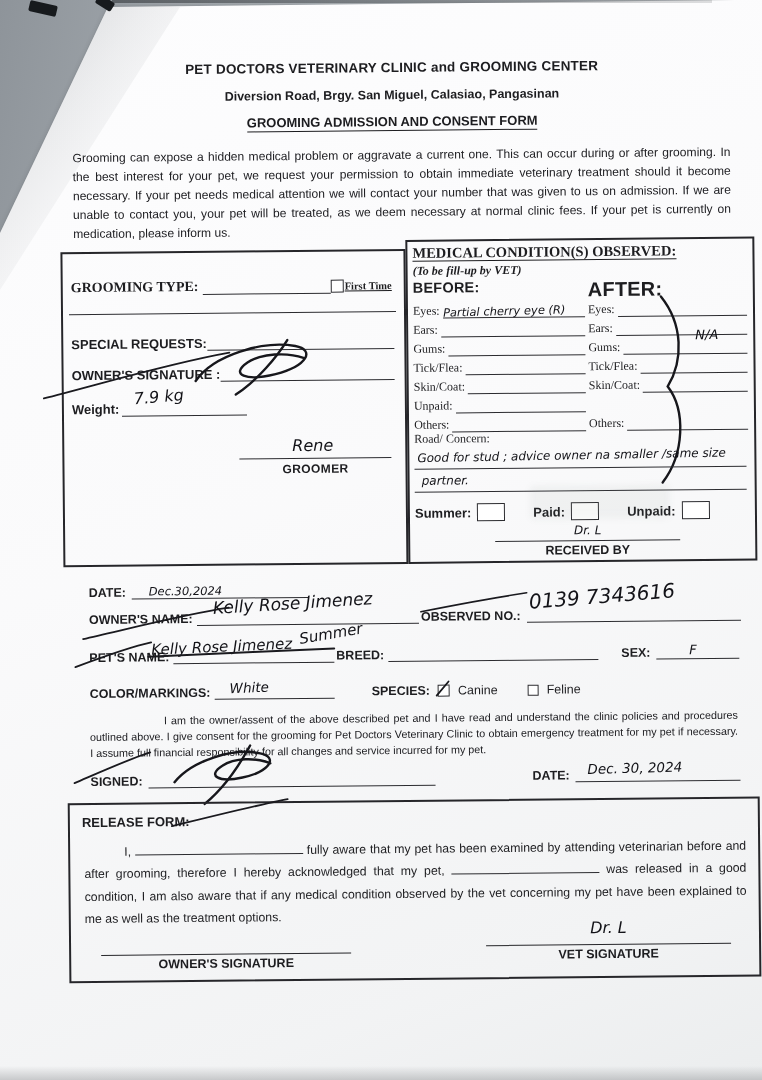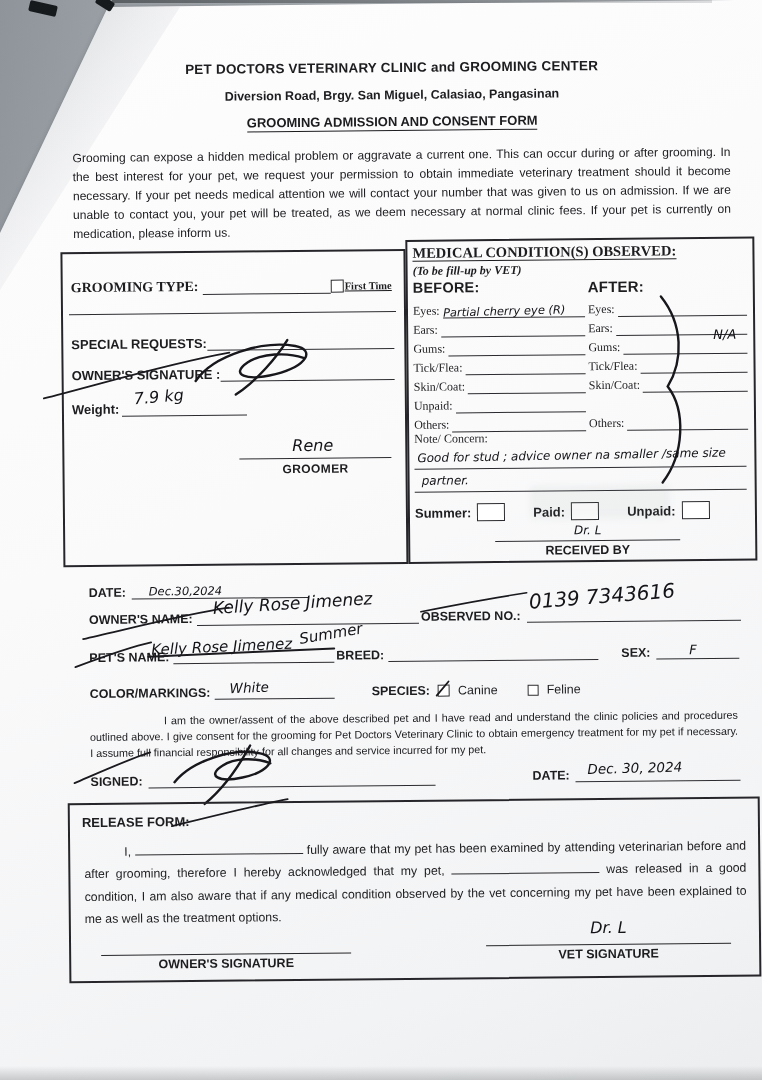--- a/index.html
+++ b/index.html
@@ -57,21 +57,21 @@
   .gb-vdl{left:6px;top:178px;font-size:12.5px;font-weight:bold;line-height:16.5px;}
   .gb-vdl .blank{width:34px;}
   .groomer-line{left:175px;width:152px;top:206px;border-bottom:1.4px solid #2c2c30;height:0;}
   .groomer-lab{left:175px;width:152px;top:210px;font-size:12px;font-weight:bold;text-align:center;letter-spacing:.4px;}
 
   
   .mb-title{left:5px;top:3px;font-family:"Liberation Serif",serif;font-weight:bold;font-size:14.5px;}
   .mb-title span{border-bottom:1.8px solid #1d1d20;}
   .mb-sub{left:5px;top:22px;font-family:"Liberation Serif",serif;font-weight:bold;font-style:italic;font-size:12px;}
   .mb-before{left:5px;top:38px;font-size:14.5px;font-weight:bold;letter-spacing:.2px;}
-  .mb-after{left:180px;top:38px;font-size:15px;font-weight:bold;letter-spacing:.2px;}
+  .mb-after{left:180px;top:38px;font-size:20px;font-weight:bold;letter-spacing:.2px;}
   .mb-rows{left:5px;right:6px;top:58px;}
   .med-row{display:flex;height:19px;align-items:flex-end;}
   .med-cell{display:flex;align-items:flex-end;}
   .med-before{width:172px;}
   .med-after{flex:1;margin-left:3px;}
   .fld{font-family:"Liberation Serif",serif;font-size:12px;white-space:nowrap;}
   .med-cell .blank{flex:1;margin-left:3px;}
   .med-cell .val{position:absolute;left:0px;bottom:-1px;font-size:11.5px;transform:rotate(-1deg);}
   .mb-note-lab{left:5px;top:190px;font-family:"Liberation Serif",serif;font-size:12px;}
   .note-line{left:5px;right:8px;border-bottom:1.4px solid #2c2c30;height:0;}
@@ -273,23 +273,23 @@
     <div class="med-cell med-after">
       <span class="fld">Others:</span>
       <span class="blank"></span>
     </div>
   </div>
 </div>
 
         <svg class="scribble" style="left:245px;top:55px;" width="44" height="192" viewBox="0 0 44 192">
           <path d="M8,2 C30,30 30,66 14,92 C32,116 30,160 8,188" fill="none" stroke="#17171c" stroke-width="2.4" stroke-linecap="round"></path>
         </svg>
-        <span class="hand hv" style="left:287px;top:88px;font-size:13px;margin-left:18px;">N/A</span>
-
-        <div class="abs mb-note-lab">Note/ Concern:</div>
+        <span class="hand hv" style="left:287px;top:88px;font-size:13px;">N/A</span>
+
+        <div class="abs mb-note-lab">Road/ Concern:</div>
         <div class="abs note-line nl1"></div>
         <div class="abs note-line nl2"></div>
         <span class="hand hv note-h1">Good for stud ; advice owner na smaller /same size</span>
         <span class="hand hv note-h2">partner.</span>
 
         <div class="abs mb-pay">
           <span>Summer:</span>
           <span class="paybox"></span>
           <span class="pay-gap"></span>
           <span>Paid:</span>

